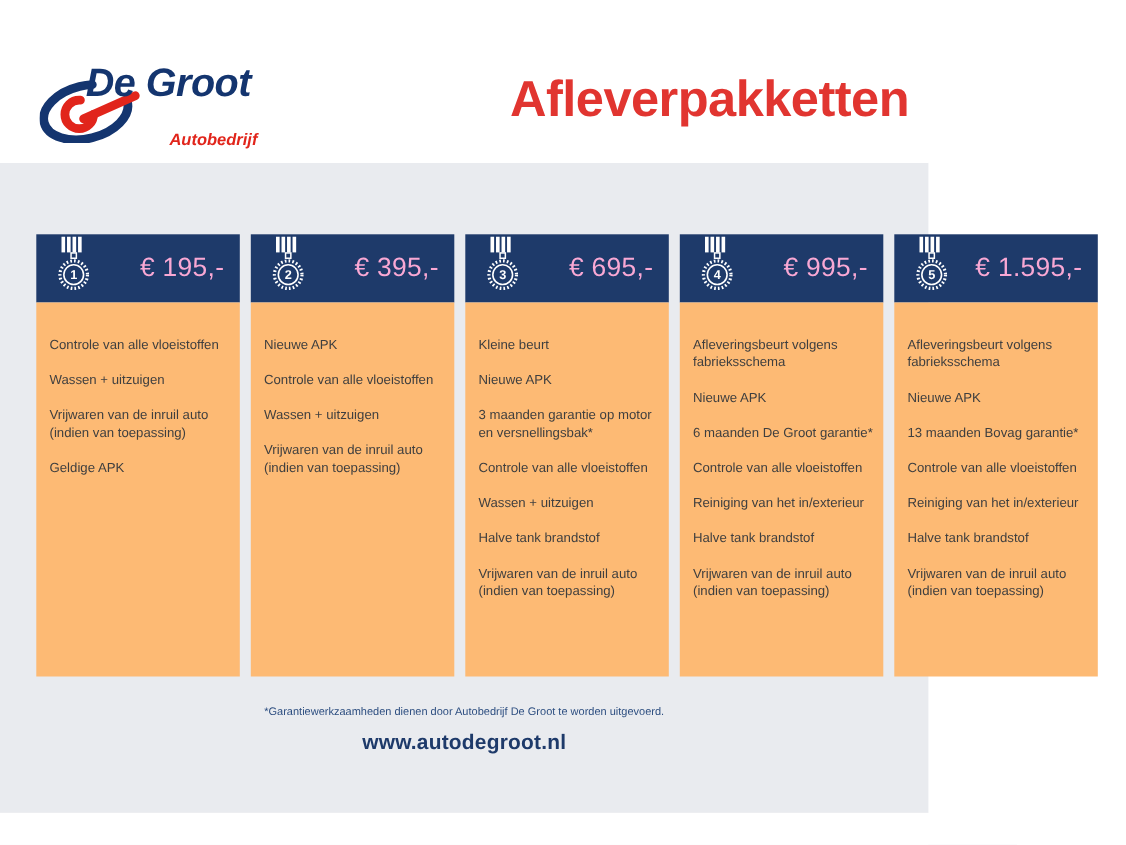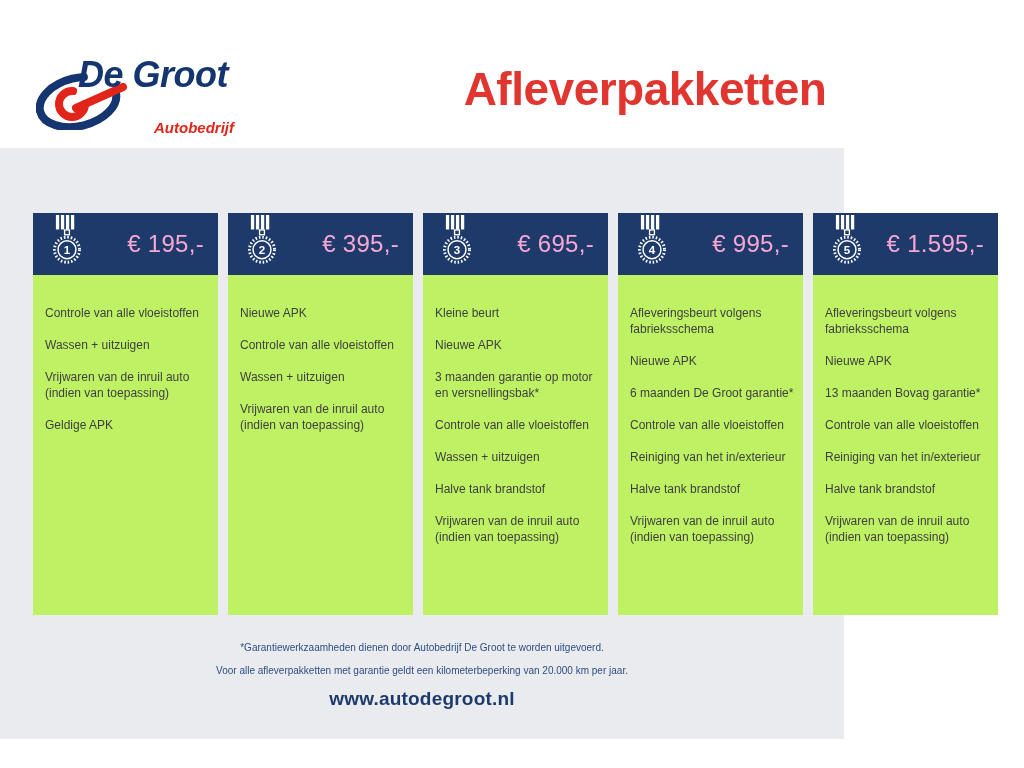--- a/index.html
+++ b/index.html
@@ -47,21 +47,21 @@
   .medal text {
     font-family: "Liberation Sans", sans-serif;
     font-size: 12px; font-weight: bold; fill: #ffffff;
   }
   .price {
     margin-left: auto; padding-right: 14px;
     color: #f9a8d4; font-size: 24px; font-weight: normal;
     letter-spacing: 0.3px; white-space: nowrap;
   }
   .col-body {
-    background: #bef264; height: 340px;
+    background: #fdba74; height: 340px;
     margin: 0; padding: 30px 4px 0 12px;
     list-style: none;
   }
   .col-body li {
     font-size: 12px; line-height: 16px; color: #3f3f3f;
     margin: 0 0 16px 0;
   }
 
   .footnotes { margin-top: 21px; text-align: center; }
   .footnotes p {
@@ -215,21 +215,20 @@
           <li>Reiniging van het in/exterieur</li>
           <li>Halve tank brandstof</li>
           <li>Vrijwaren van de inruil auto (indien van toepassing)</li>
         </ul>
       </div>
 
     </section>
 
     <div class="footnotes">
       <p>*Garantiewerkzaamheden dienen door Autobedrijf De Groot te worden uitgevoerd.</p>
-      <p>Voor alle afleverpakketten met garantie geldt een kilometerbeperking van 20.000 km per jaar.</p>
     </div>
 
     <div class="website">www.autodegroot.nl</div>
 
   </main>
 
   <footer class="bottom-band"></footer>
 
 </div>
 

